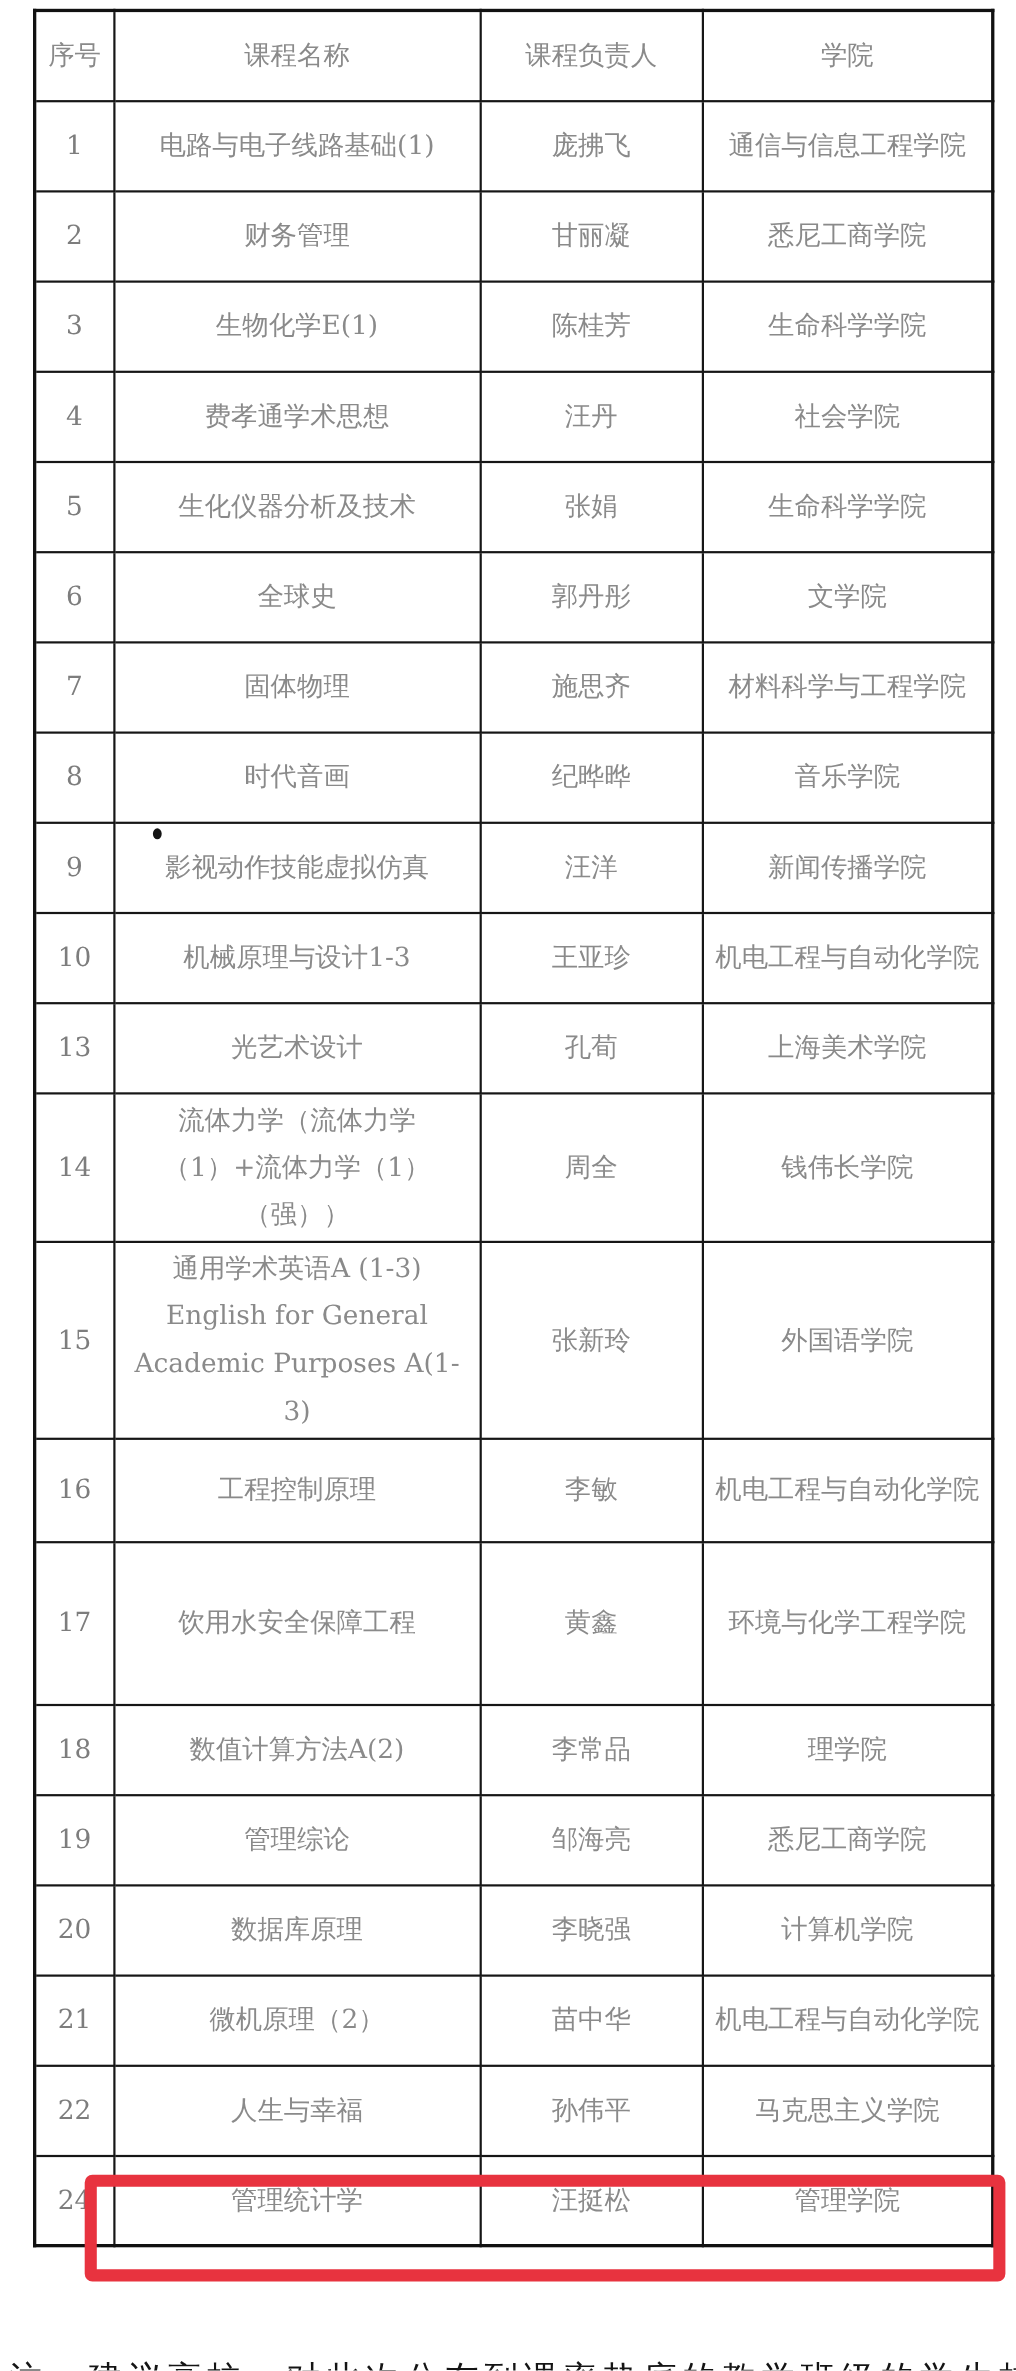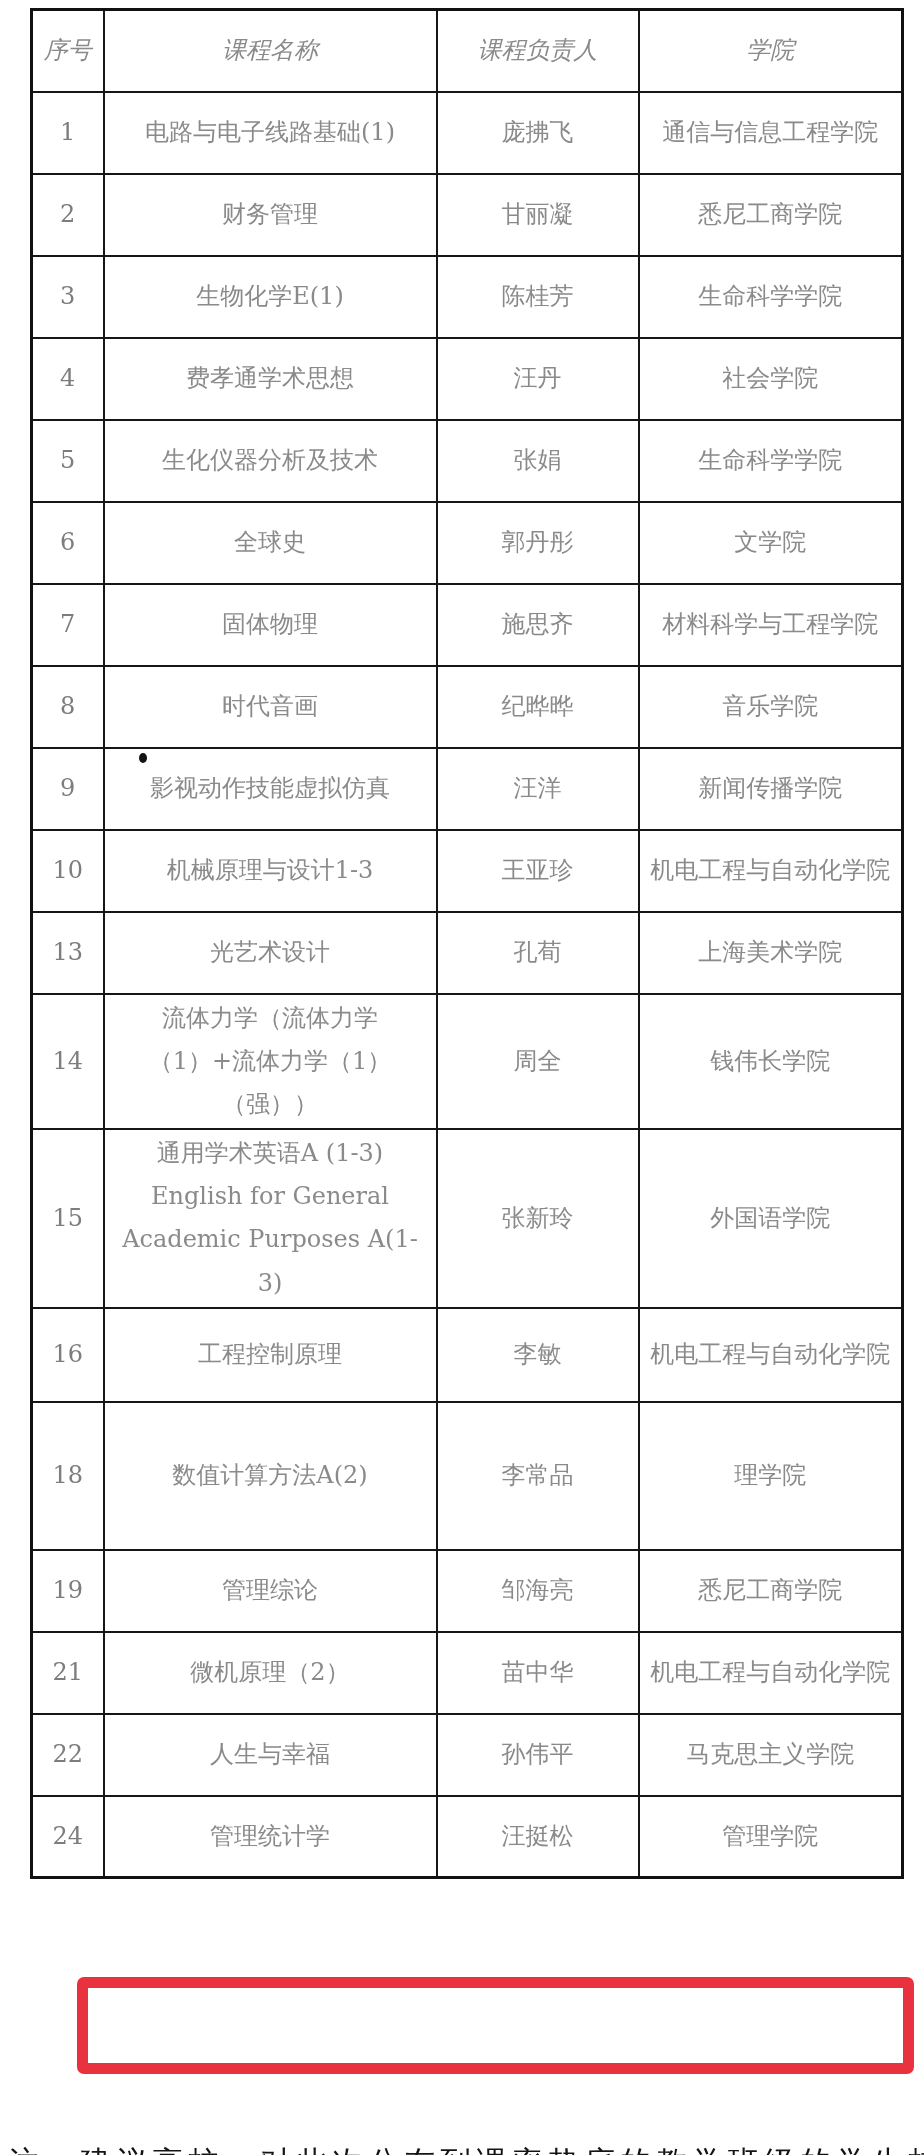--- a/index.html
+++ b/index.html
@@ -16,21 +16,21 @@
   col.c-course{width:333px;}
   col.c-leader{width:202px;}
   col.c-college{width:264px;}
   th,td{
     border:2px solid #161616;
     text-align:center;vertical-align:middle;
     color:#8a8a8a;font-size:24px;font-weight:normal;
     line-height:1.8;padding:2px 8px;
     overflow:hidden;
   }
-  thead tr{height:82px;font-style:italic;}
+  thead tr{height:82px;}
   tbody tr{height:82px;}
   tbody tr:nth-child(14){height:94px;}
   tbody tr:nth-child(15){height:148px;}
   tbody tr:nth-child(15) td{line-height:1.95;margin-top:10px;}
   tbody tr:nth-child(22){height:86px;}
   td.no-cell{color:#7d7d7d;}
   
   .highlight-box{
     position:absolute;z-index:5;pointer-events:none;
     border-radius:7px;
@@ -148,30 +148,42 @@
           <td>张新玲</td>
           <td>外国语学院</td>
         </tr>
         <tr>
           <td class="no-cell">16</td>
           <td>工程控制原理</td>
           <td>李敏</td>
           <td>机电工程与自动化学院</td>
         </tr>
         <tr>
+          <td class="no-cell">17</td>
+          <td>饮用水安全保障工程</td>
+          <td>黄鑫</td>
+          <td>环境与化学工程学院</td>
+        </tr>
+        <tr>
           <td class="no-cell">18</td>
           <td>数值计算方法A(2)</td>
           <td>李常品</td>
           <td>理学院</td>
         </tr>
         <tr>
           <td class="no-cell">19</td>
           <td>管理综论</td>
           <td>邹海亮</td>
           <td>悉尼工商学院</td>
+        </tr>
+        <tr>
+          <td class="no-cell">20</td>
+          <td>数据库原理</td>
+          <td>李晓强</td>
+          <td>计算机学院</td>
         </tr>
         <tr>
           <td class="no-cell">21</td>
           <td>微机原理（2）</td>
           <td>苗中华</td>
           <td>机电工程与自动化学院</td>
         </tr>
         <tr>
           <td class="no-cell">22</td>
           <td>人生与幸福</td>

